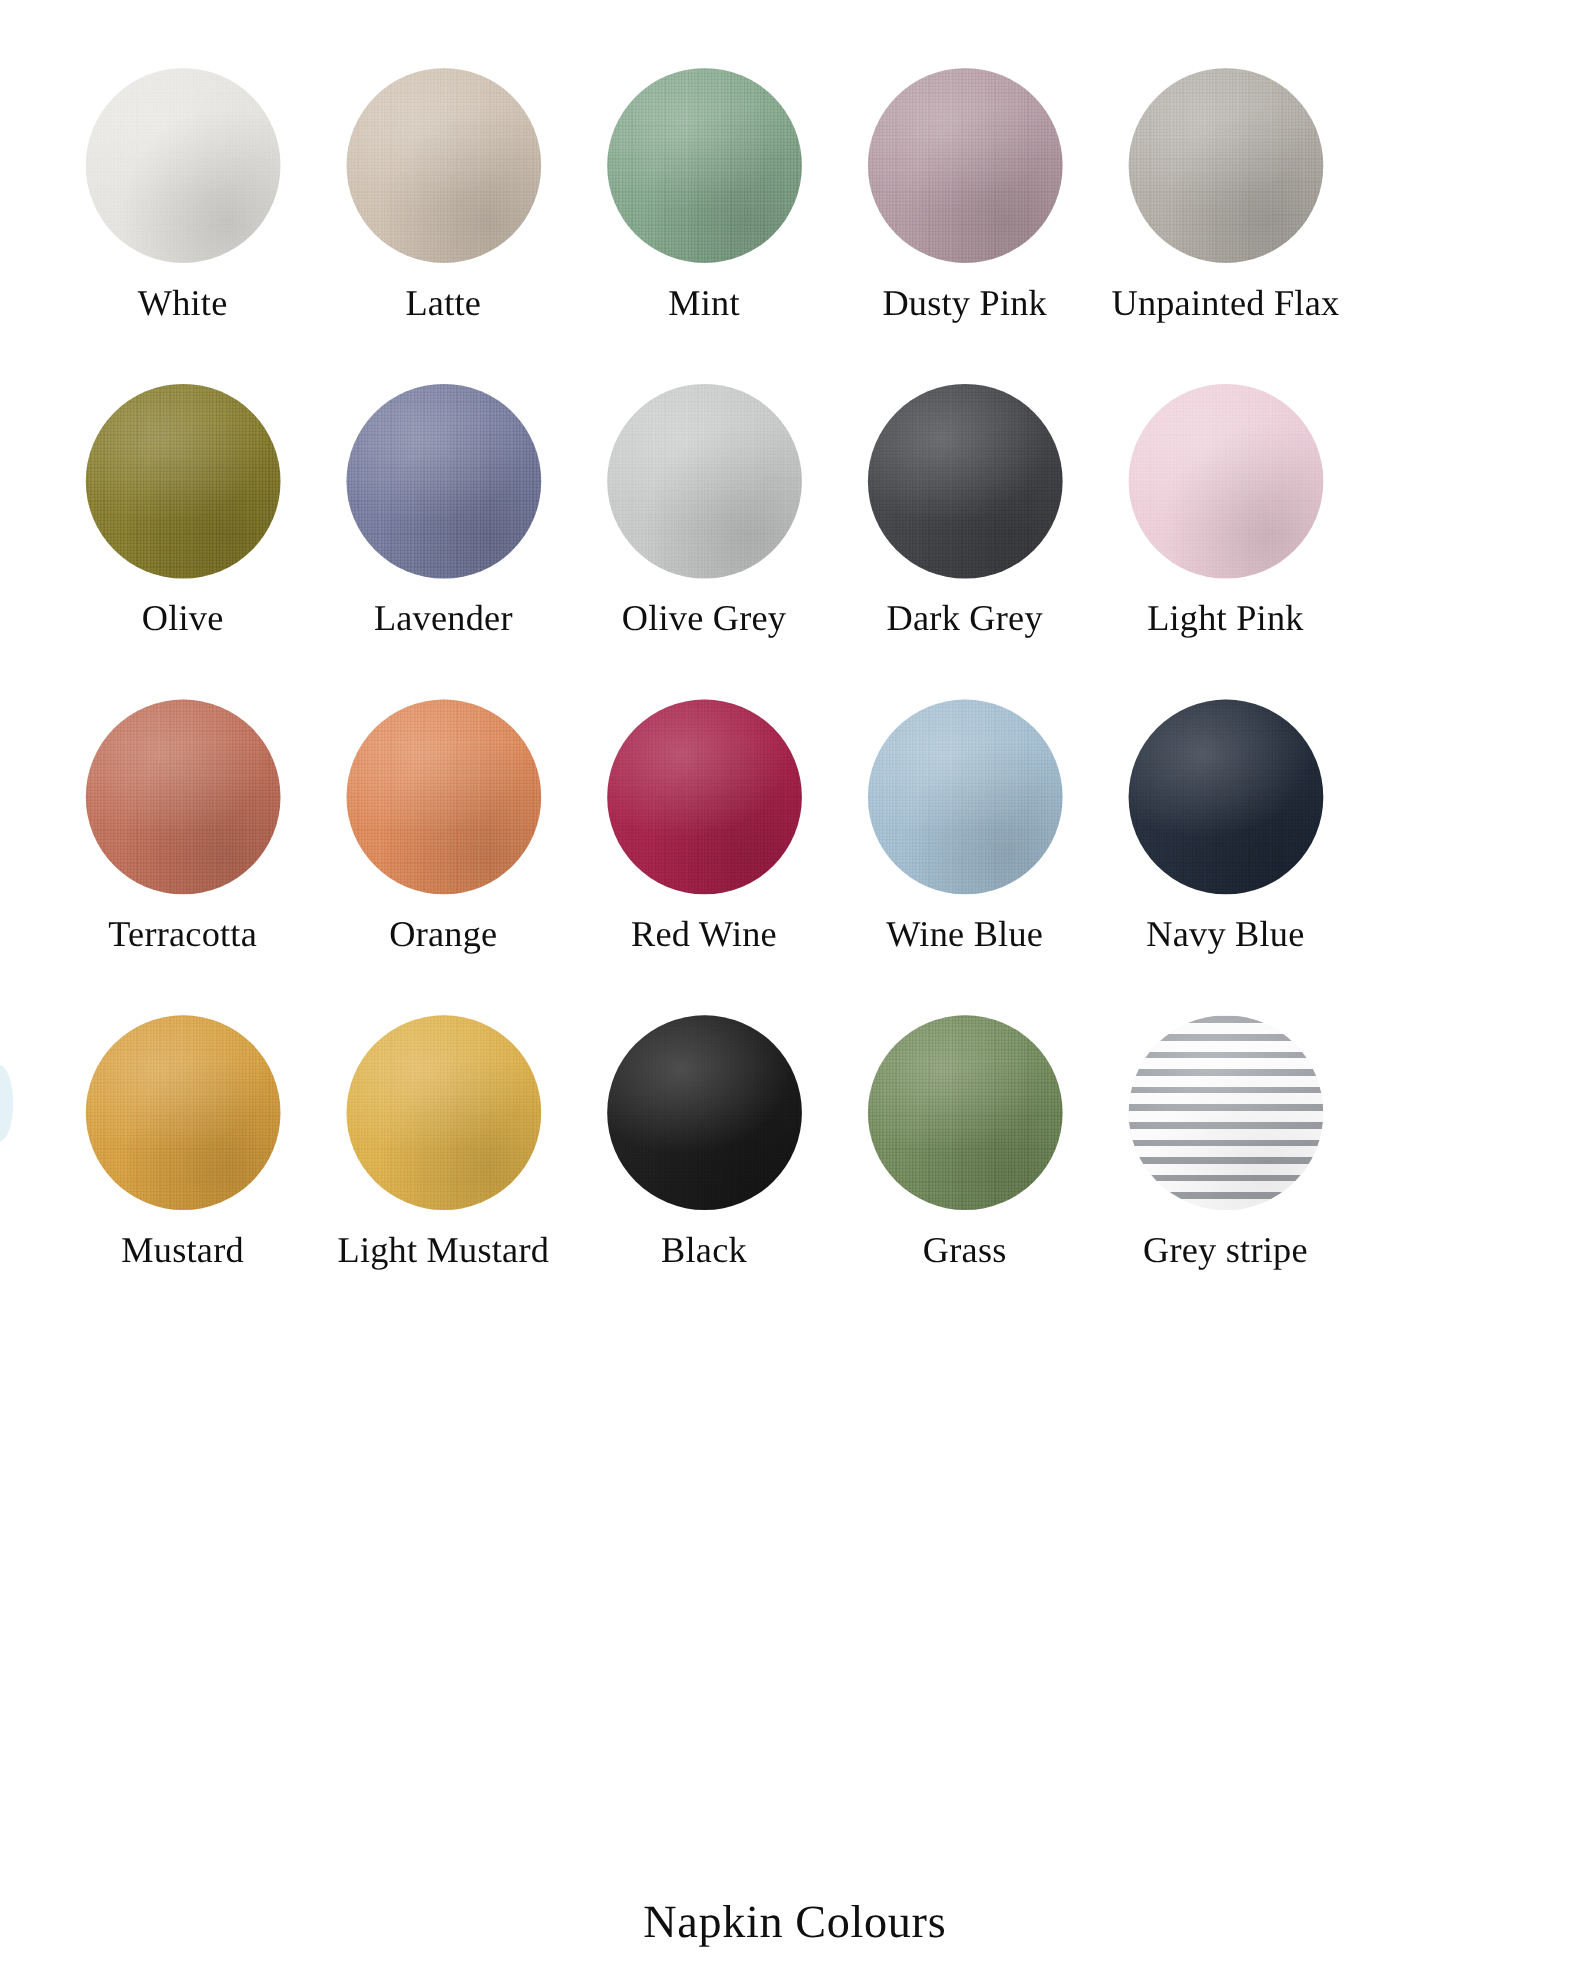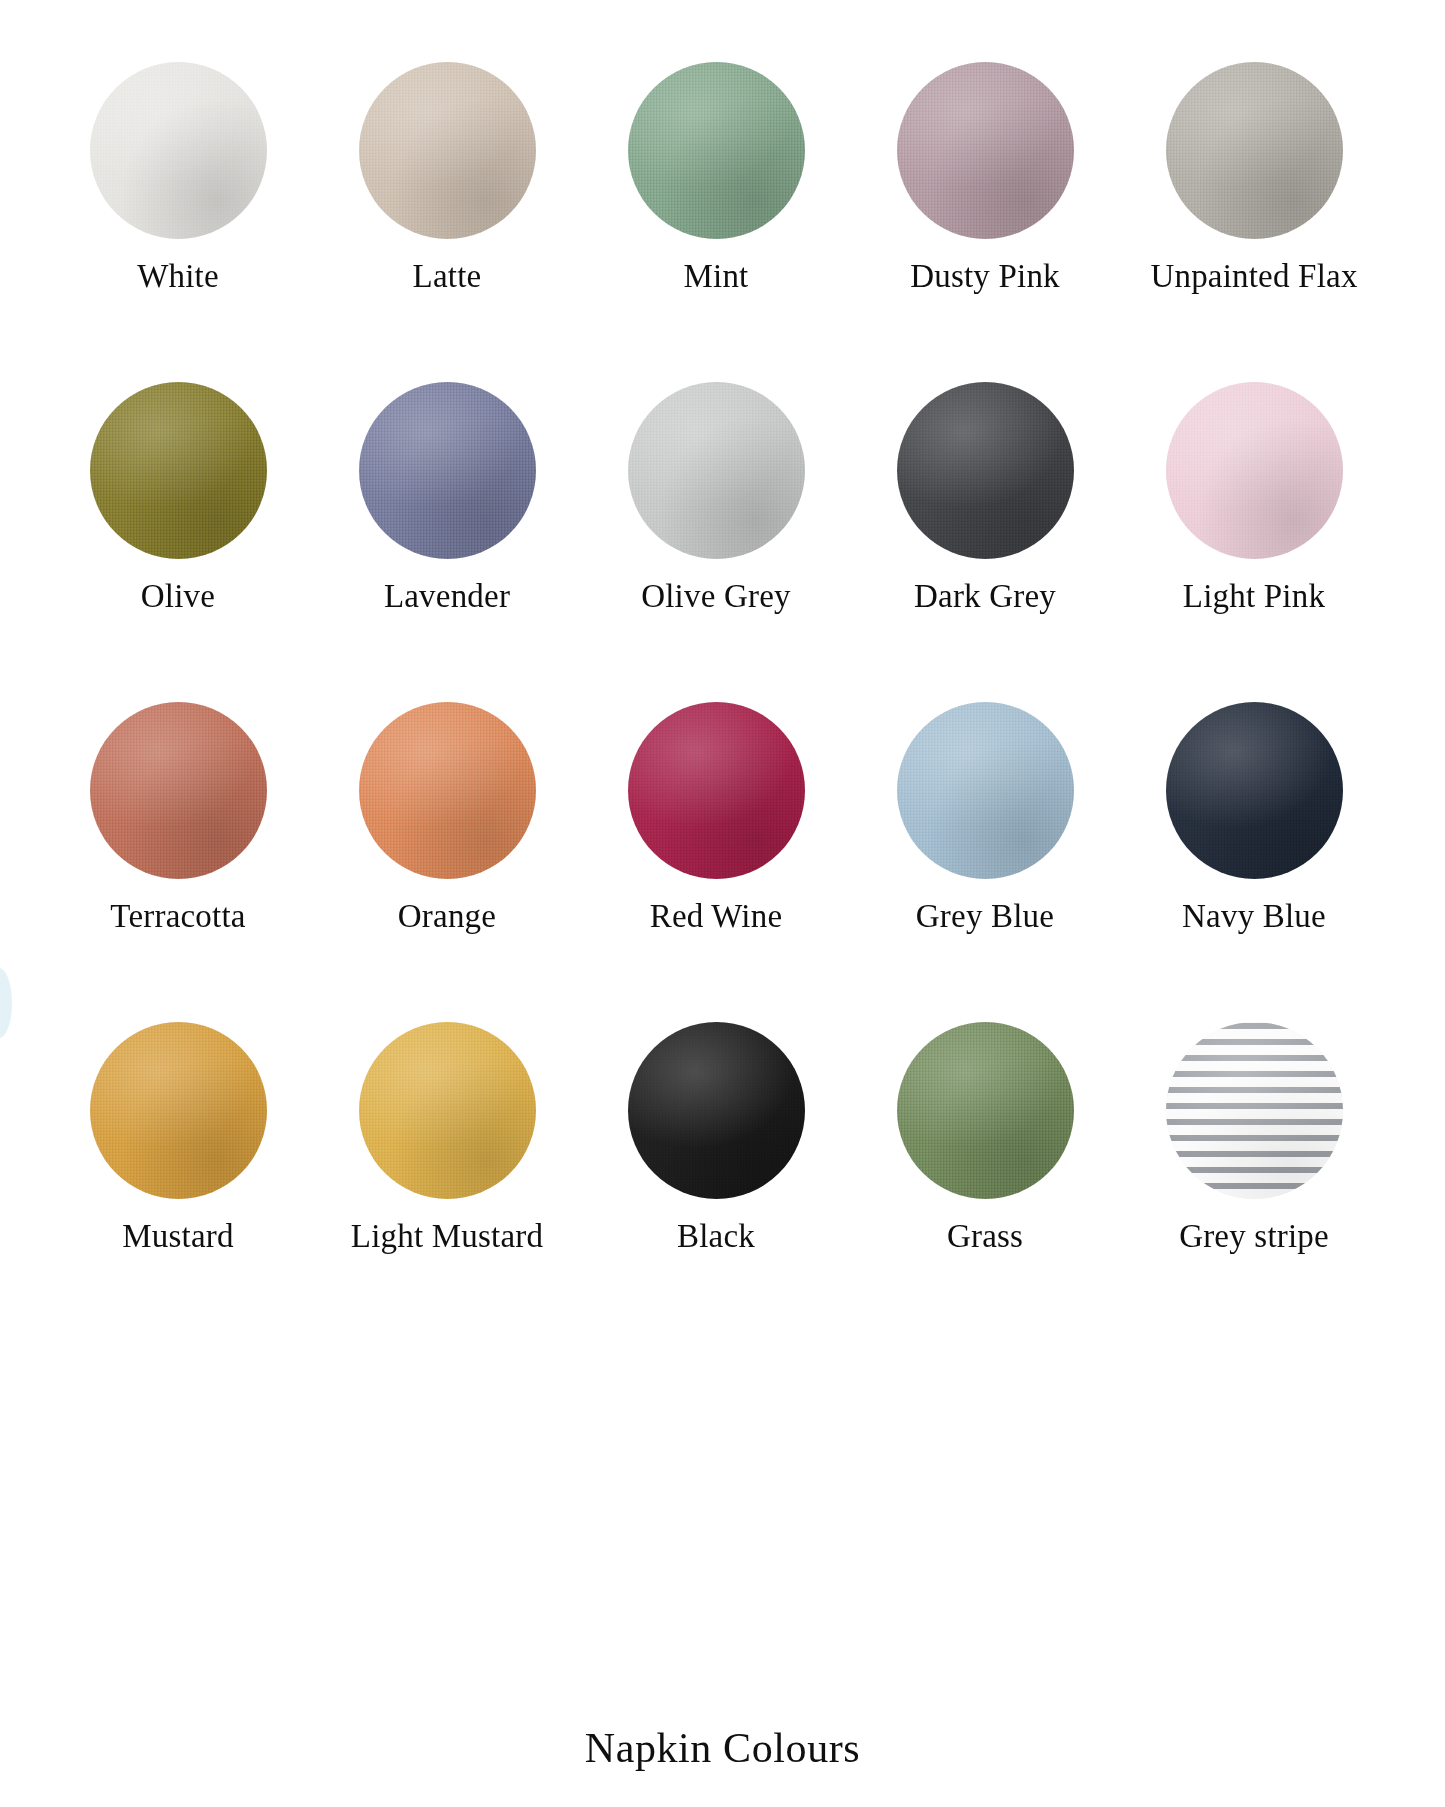--- a/index.html
+++ b/index.html
@@ -30,28 +30,27 @@
     top: 968px;
     width: 26px;
     height: 70px;
     border-radius: 50%;
     background: #dff0f7;
     opacity: 0.85;
   }
 
   .swatch-grid {
     position: absolute;
-    left: 60px;
+    left: 48px;
     top: 62px;
     width: 1200px;
     display: grid;
     grid-template-columns: repeat(5, 236px);
     column-gap: 1px;
     row-gap: 0px;
-    gap: 33px;
   }
 
   .swatch-cell {
     width: 236px;
     height: 287px;
     display: flex;
     flex-direction: column;
     align-items: center;
     justify-content: flex-start;
     position: relative;
@@ -203,21 +202,21 @@
       <div class="swatch-cell">
         <div class="swatch-disc" style="background-color: rgb(222, 130, 84);"></div>
         <div class="swatch-label">Orange</div>
       </div>
       <div class="swatch-cell">
         <div class="swatch-disc" style="background-color: rgb(160, 27, 67);"></div>
         <div class="swatch-label">Red Wine</div>
       </div>
       <div class="swatch-cell">
         <div class="swatch-disc" style="background-color: rgb(159, 188, 208);"></div>
-        <div class="swatch-label">Grey Blue</div>
+        <div class="swatch-label">Wine Blue</div>
       </div>
       <div class="swatch-cell">
         <div class="swatch-disc" style="background-color: rgb(27, 36, 50);"></div>
         <div class="swatch-label">Navy Blue</div>
       </div>
       <div class="swatch-cell">
         <div class="swatch-disc" style="background-color: rgb(214, 154, 58);"></div>
         <div class="swatch-label">Mustard</div>
       </div>
       <div class="swatch-cell">

